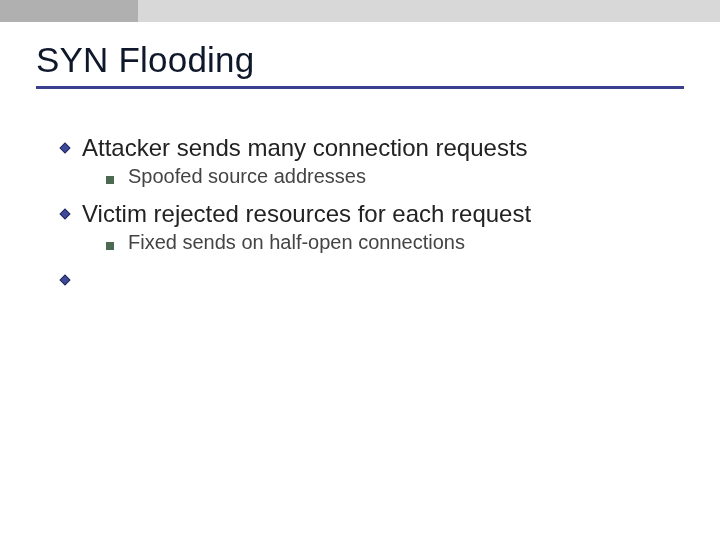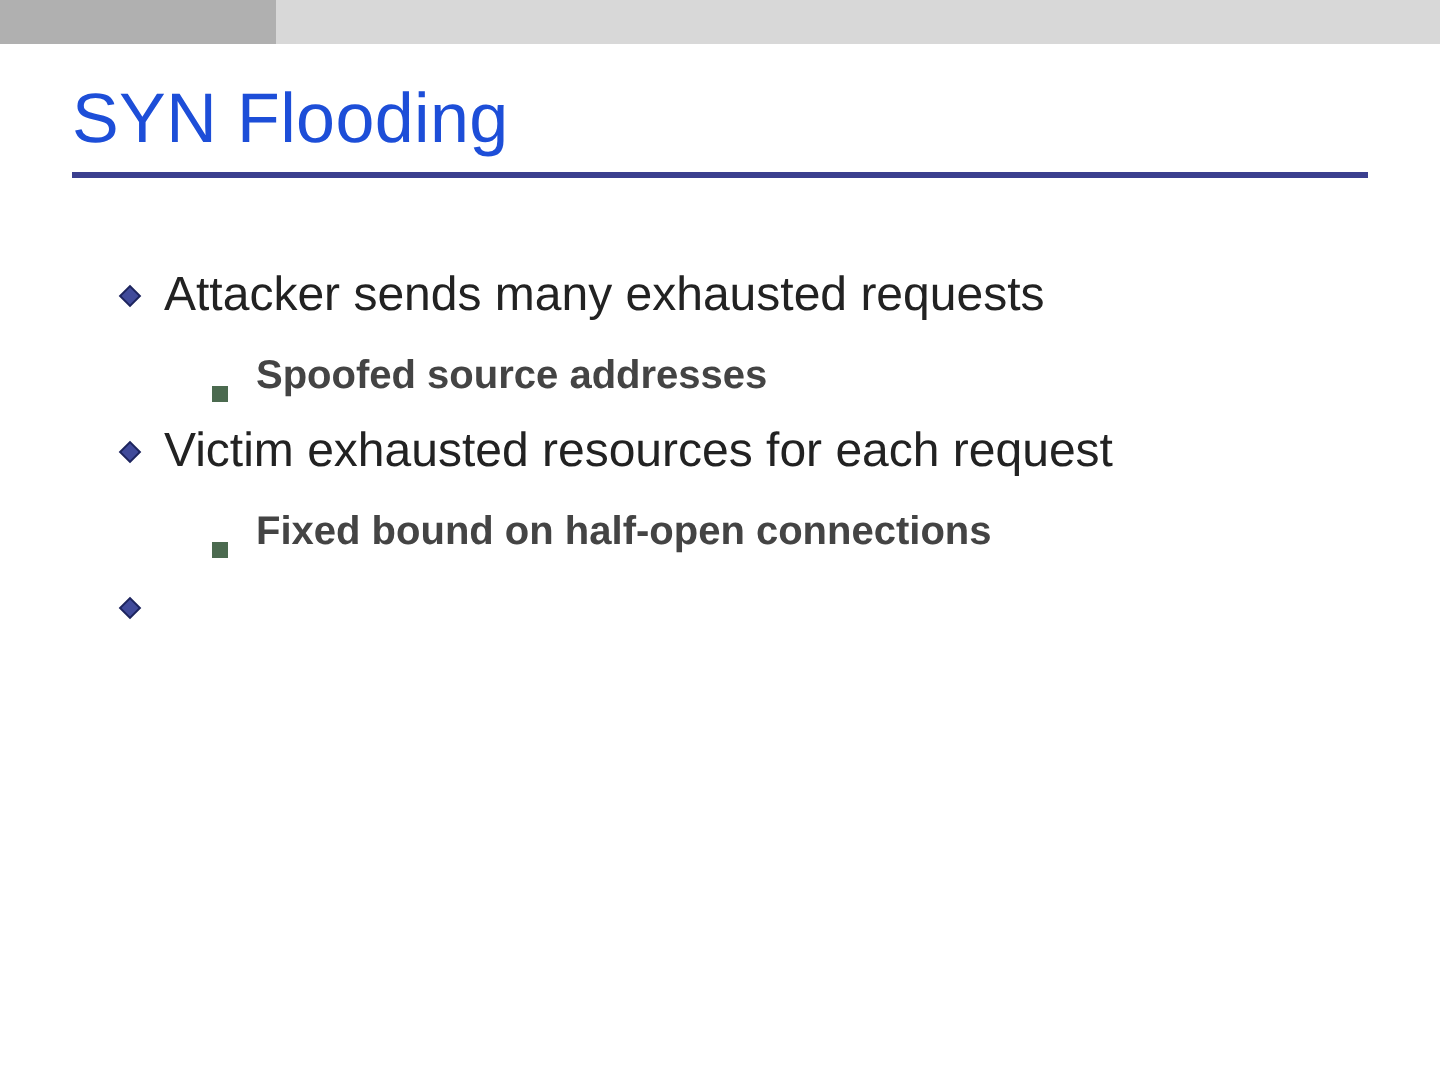--- a/index.html
+++ b/index.html
@@ -19,21 +19,21 @@
     position: absolute;
     left: 138px;
     top: 0;
     right: 0;
     height: 22px;
     background: #d8d8d8;
   }
   .title {
     font-family: Verdana, Geneva, sans-serif;
     font-size: 35px;
-    color: #1d4ed8;
+    color: #0f172a;
     margin: 18px 0 0 36px;
     font-weight: 400;
     letter-spacing: 0.2px;
   }
   .underline {
     margin: 6px 0 0 36px;
     width: 648px;
     height: 3px;
     background: #3b3f8f;
   }
@@ -51,23 +51,22 @@
     margin-top: 8px;
     margin-right: 10px;
   }
   .l1-text {
     font-size: 24px;
     color: #222;
     line-height: 1.25;
   }
   .l2 {
     display: flex;
-    align-items: flex-end;
-    margin: 12px 0 0 48px;
-    font-weight: bold;
+    align-items: center;
+    margin: 0 0 0 48px;
   }
   .l2 .square-icon {
     flex: 0 0 auto;
     margin-top: 8px;
     margin-right: 14px;
   }
   .l2-text {
     font-size: 20px;
     color: #444;
     line-height: 1.3;
@@ -93,38 +92,38 @@
 <div class="content">
 
   <div class="spacer-top"></div>
 
   <div class="l1">
     <span class="diamond-icon">
       <svg width="14" height="14" viewBox="0 0 14 14">
         <rect x="3.5" y="3.5" width="7" height="7" fill="#404a9a" stroke="#1d245e" stroke-width="1" transform="rotate(45 7 7)"></rect>
       </svg>
     </span>
-    <span class="l1-text">Attacker sends many exhausted requests</span>
+    <span class="l1-text">Attacker sends many connection requests</span>
   </div>
   <div class="l2">
     <span class="square-icon"></span>
     <span class="l2-text">Spoofed source addresses</span>
   </div>
 
   <div class="l1">
     <span class="diamond-icon">
       <svg width="14" height="14" viewBox="0 0 14 14">
         <rect x="3.5" y="3.5" width="7" height="7" fill="#404a9a" stroke="#1d245e" stroke-width="1" transform="rotate(45 7 7)"></rect>
       </svg>
     </span>
-    <span class="l1-text">Victim exhausted resources for each request</span>
+    <span class="l1-text">Victim rejected resources for each request</span>
   </div>
   <div class="l2">
     <span class="square-icon"></span>
-    <span class="l2-text">Fixed bound on half-open connections</span>
+    <span class="l2-text">Fixed sends on half-open connections</span>
   </div>
 
   <div class="l1">
     <span class="diamond-icon">
       <svg width="14" height="14" viewBox="0 0 14 14">
         <rect x="3.5" y="3.5" width="7" height="7" fill="#404a9a" stroke="#1d245e" stroke-width="1" transform="rotate(45 7 7)"></rect>
       </svg>
     </span>
   </div>
 

